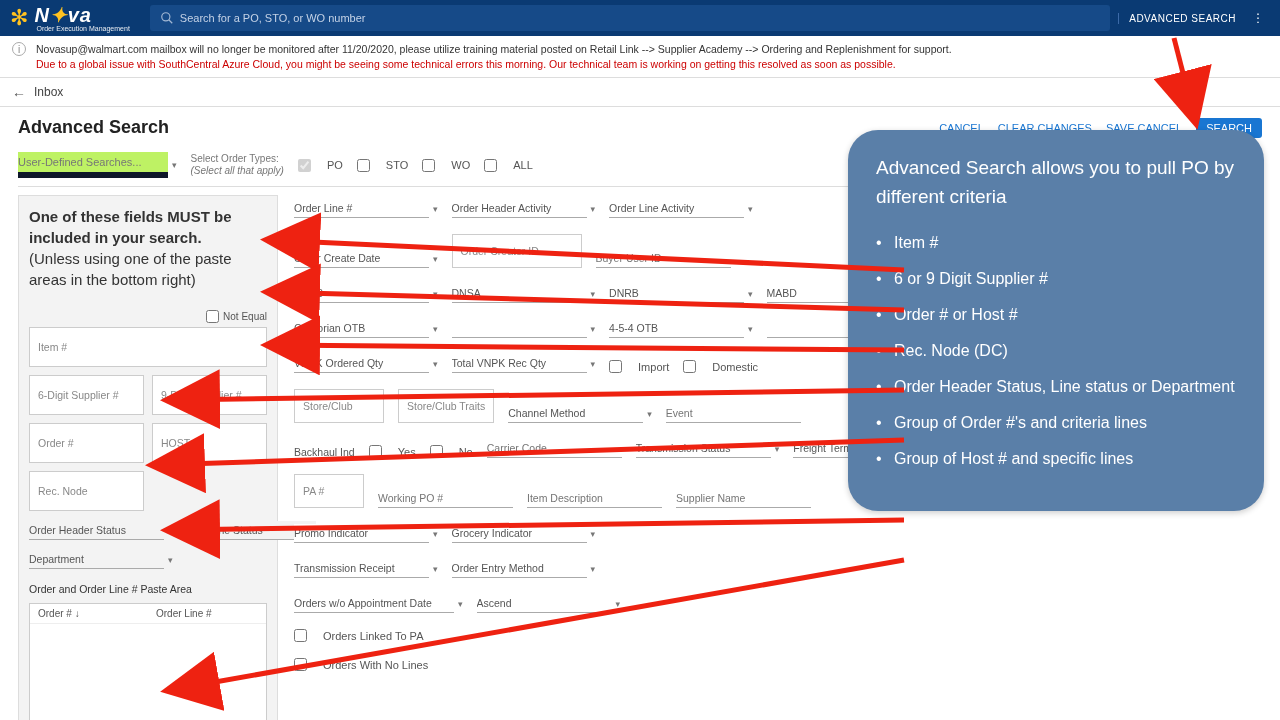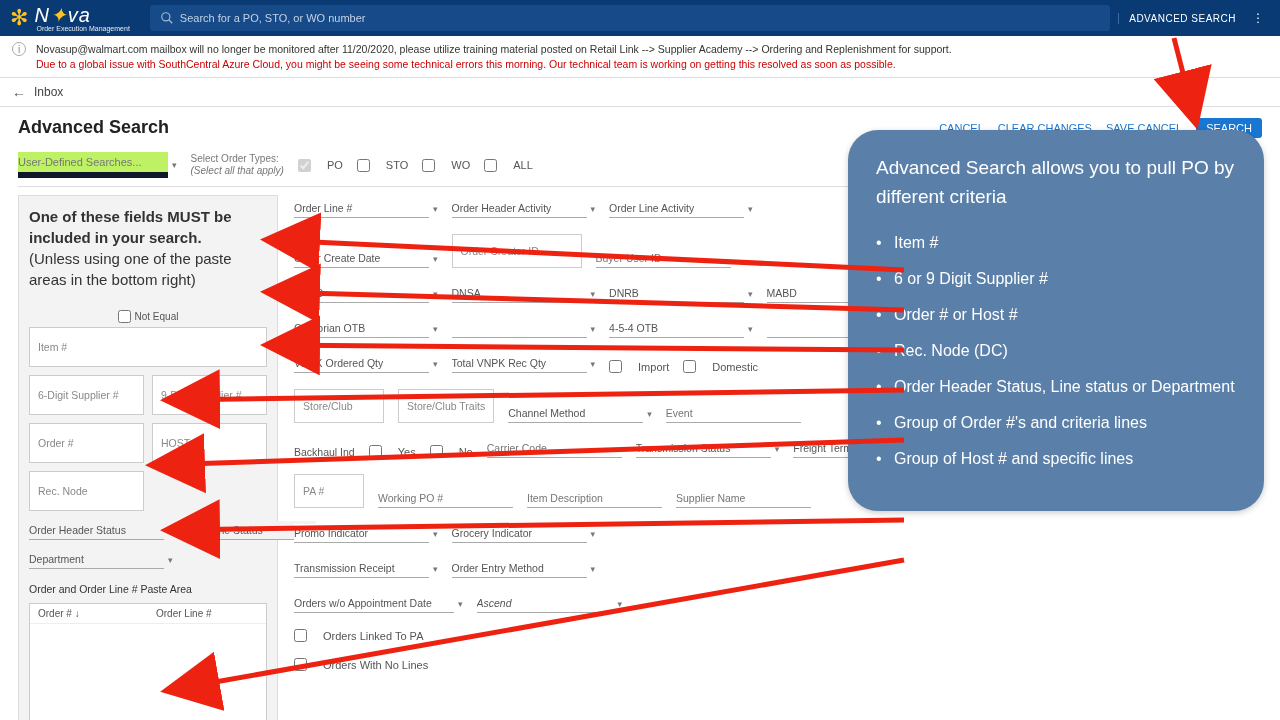--- a/index.html
+++ b/index.html
@@ -1,20 +1,20 @@
 <!DOCTYPE html>
 <html><head>
 <meta charset="utf-8">
 <style>
   *{box-sizing:border-box;margin:0;padding:0;font-family:Arial,Helvetica,sans-serif}
   body{background:#e6e6e6;font-size:12px;color:#333;position:relative;width:1280px;height:720px;overflow:hidden}
   .topbar{background:#0a3a73;height:36px;display:flex;align-items:center;padding:0 10px;color:#fff}
   .logo{display:flex;align-items:center;gap:6px;margin-right:20px}
   .spark{color:#ffc220;font-size:22px;line-height:1}
-  .logo-text{font-weight:normal;font-style:italic;font-size:20px;letter-spacing:1px}
+  .logo-text{font-weight:bold;font-style:italic;font-size:20px;letter-spacing:1px}
   .logo-o{color:#ffc220}
   .logo-sub{font-size:7px;letter-spacing:0;margin-left:2px;opacity:.9}
   .searchbar{flex:1;max-width:960px;background:#164a88;height:26px;border-radius:3px;display:flex;align-items:center;padding:0 10px;color:#c4d2e6;font-size:11px}
   .searchbar svg{margin-right:6px;opacity:.8}
   .adv-link{margin-left:auto;font-size:10px;letter-spacing:.5px;padding:0 10px;border-left:1px solid #3c6aa8;color:#fff;white-space:nowrap;cursor:pointer}
   .dots{padding:0 6px;cursor:pointer}
   .notice{background:#fff;font-size:10.5px;padding:6px 12px;display:flex;gap:10px;align-items:flex-start;border-bottom:1px solid #ddd}
   .notice .icon{color:#888;border:1px solid #aaa;border-radius:50%;width:14px;height:14px;display:flex;align-items:center;justify-content:center;font-size:10px;flex:0 0 auto}
   .notice-text{line-height:1.4}
   .notice-text .red{color:#c00}
@@ -29,21 +29,21 @@
   .row2{display:flex;align-items:center;margin-top:14px;gap:14px;border-bottom:1px solid #ddd;padding-bottom:8px}
   .uds{width:150px;border:none;border-bottom:6px solid #0f172a;background:#bef264;font-size:11px;color:#777;padding:4px 0}
   .sot-label{font-size:10px;color:#777;line-height:1.2}
   .sot-label i{font-style:italic;display:block}
   .chk{display:flex;align-items:center;gap:16px;font-size:11px;color:#555}
   .chk input{accent-color:#777}
   .content{display:flex;gap:16px;margin-top:8px}
   .left{width:260px;background:#f3f3f3;border:1px solid #ddd;padding:10px;font-size:11px}
   .left-head{font-size:15px;line-height:1.4;margin-bottom:20px}
   .left-head b{font-weight:bold}
-  .noteq{display:flex;align-items:center;gap:4px;justify-content:center;margin-bottom:4px;font-size:10px;color:#555}
+  .noteq{display:flex;align-items:center;gap:4px;justify-content:flex-end;margin-bottom:4px;font-size:10px;color:#555}
   .boxes{display:flex;gap:8px;flex-wrap:wrap}
   .box{border:1px solid #ccc;background:#fff;height:40px;display:flex;align-items:center;padding:0 8px;color:#888;font-size:10.5px}
   .box.full{width:100%}
   .box.half{width:calc(50% - 4px)}
   .sel-line{display:flex;gap:8px;margin-top:10px}
   .sel{flex:1;border:none;border-bottom:1px solid #aaa;background:#f3f3f3;font-size:10.5px;color:#555;padding:3px 0}
   .paste-label{font-size:10.5px;color:#333;margin-top:14px}
   .paste{border:1px solid #ccc;background:#fff;margin-top:8px}
   .paste-head{display:flex;border-bottom:1px solid #eee}
   .paste-head div{flex:1;padding:4px 8px;font-size:10px;color:#555}
@@ -247,21 +247,21 @@
       <div class="rrow">
         <span><input class="fsel" readonly="" value="Promo Indicator" style=""><span class="caret">▾</span></span>
         <span><input class="fsel" readonly="" value="Grocery Indicator" style=""><span class="caret">▾</span></span>
       </div>
       <div class="rrow">
         <span><input class="fsel" readonly="" value="Transmission Receipt" style=""><span class="caret">▾</span></span>
         <span><input class="fsel" readonly="" value="Order Entry Method" style=""><span class="caret">▾</span></span>
       </div>
       <div class="rrow">
         <span><input class="fsel" style="min-width: 160px;" readonly="" value="Orders w/o Appointment Date"><span class="caret">▾</span></span>
-        <span><input class="fsel" style="min-width: 70px; font-style: italic;" readonly="" value="Ascend"><span class="caret">▾</span></span>
+        <span><input class="fsel" style="min-width: 70px;" readonly="" value="Ascend"><span class="caret">▾</span></span>
       </div>
       <div class="rrow">
         <label class="chk">
             <input type="checkbox" style=""> 
             <span>Orders Linked To PA</span>
           </label>
       </div>
       <div class="rrow">
         <label class="chk">
             <input type="checkbox" style=""> 

